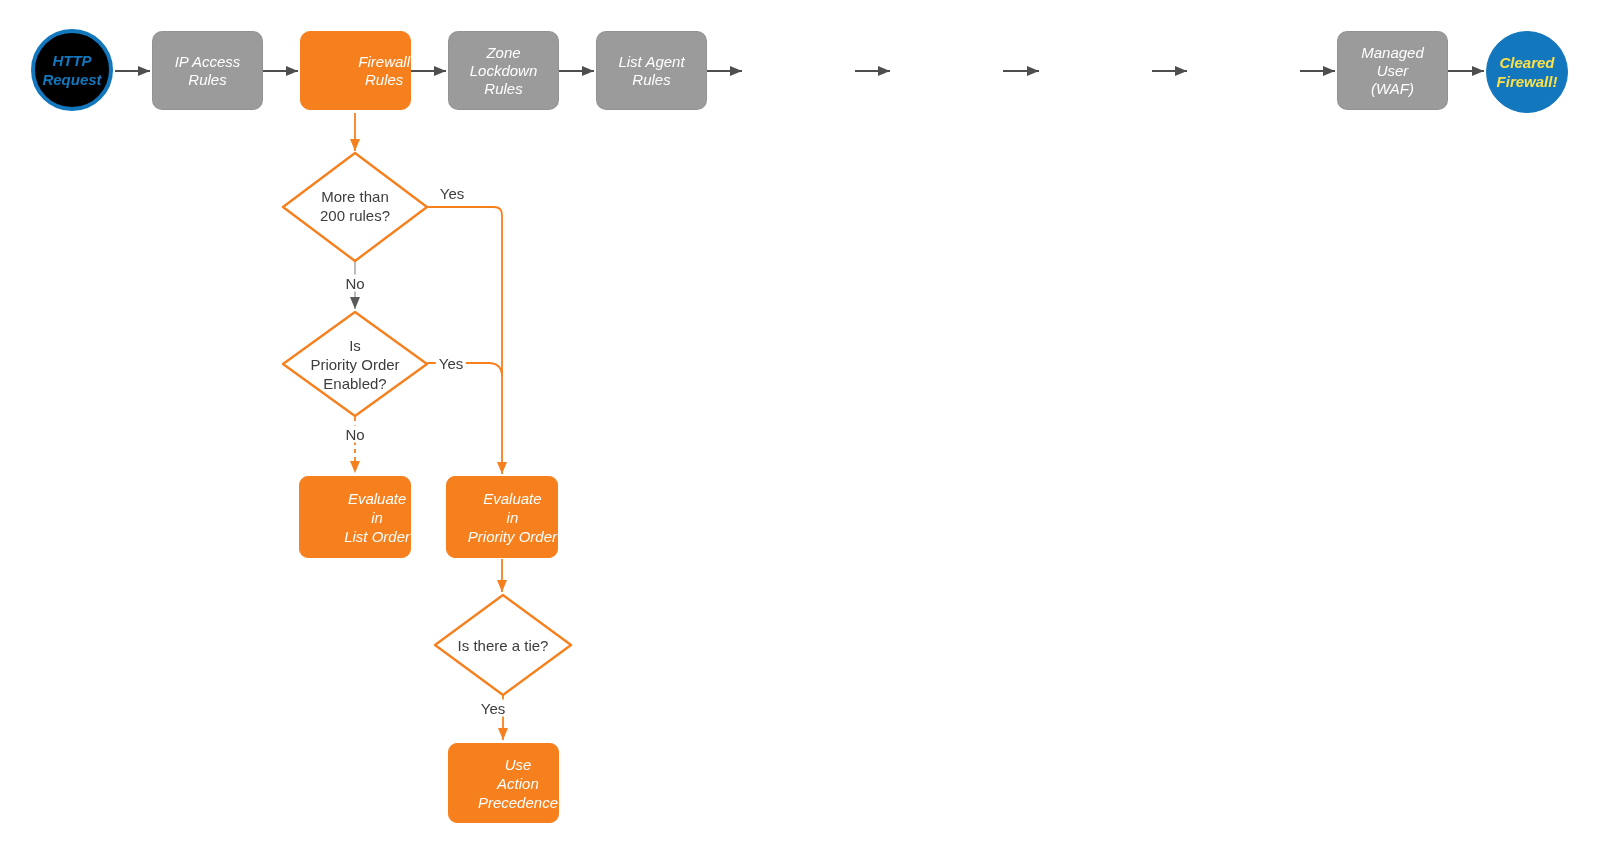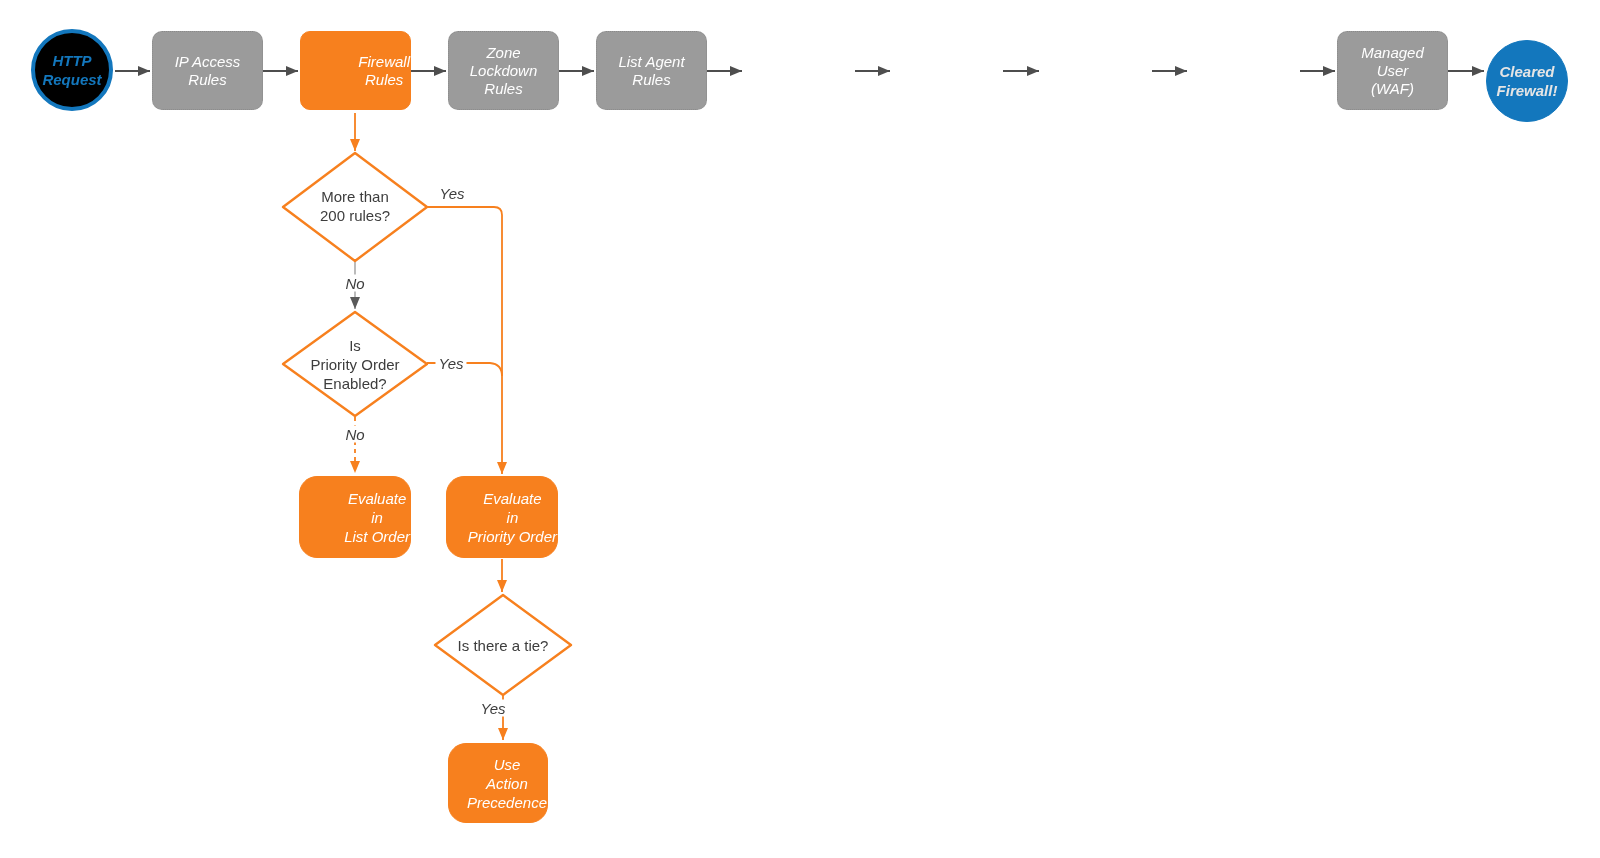--- a/index.html
+++ b/index.html
@@ -60,21 +60,21 @@
     border: 1px dotted var(--gray_box_border, #8A8A8A);
   }
   .stage.orange, .action {
     background: var(--orange, #F7801E);
     border: 1px solid var(--orange, #F7801E);
     justify-content: flex-end;
   }
   .action {
     width: 112px;
     height: 82px;
-    border-radius: 18px;
+    border-radius: 9px;
     color: #ffffff;
     font-style: italic;
     font-size: 15px;
     line-height: 19px;
   }
   .circle {
     width: 82px;
     height: 82px;
     border-radius: 50%;
     font-weight: bold;
@@ -83,40 +83,39 @@
     line-height: 19px;
   }
   .circle.start {
     left: 31px; top: 29px;
     background: #000000;
     border: 4px solid var(--blue, #1377BD);
     color: var(--blue, #1377BD);
     align-items: center;
   }
   .circle.end {
-    left: 1486px; top: 40px;
+    left: 1486px; top: 31px;
     background: var(--blue, #1377BD);
     border: 1px solid var(--blue, #1377BD);
-    color: #e5e5e5;
+    color: #fde047;
   }
   .decision-label {
     position: absolute;
     transform: translate(-50%, -50%);
     color: var(--text_dark, #3D3D3D);
     font-size: 15px;
     line-height: 19px;
     text-align: center;
     white-space: pre-line;
   }
   .edge-label {
     position: absolute;
     transform: translate(-50%, -50%);
     color: var(--text_dark, #3D3D3D);
     font-size: 15px;
-    font-style: italic;
     background: var(--canvas, #ffffff);
     padding: 0 3px;
   }
 </style>
 </head>
 <body>
 
 <div class="canvas">
 
   <svg class="layer" width="1600" height="858" viewBox="0 0 1600 858">
@@ -191,21 +190,21 @@
   <div class="node action" style="left:299px; top:476px">
     <span class="lbl">Evaluate
 in
 List Order</span>
   </div>
   <div class="node action" style="left:446px; top:476px">
     <span class="lbl">Evaluate
 in
 Priority Order</span>
   </div>
-  <div class="node action" style="left:448px; top:743px; width:100px; height:80px">
+  <div class="node action" style="left:448px; top:743px; width:111px; height:80px">
     <span class="lbl">Use
 Action
 Precedence</span>
   </div>
 
   <div class="decision-label" style="left:355px; top:206px">More than
 200 rules?</div>
   <div class="decision-label" style="left:355px; top:364px">Is
 Priority Order
 Enabled?</div>

